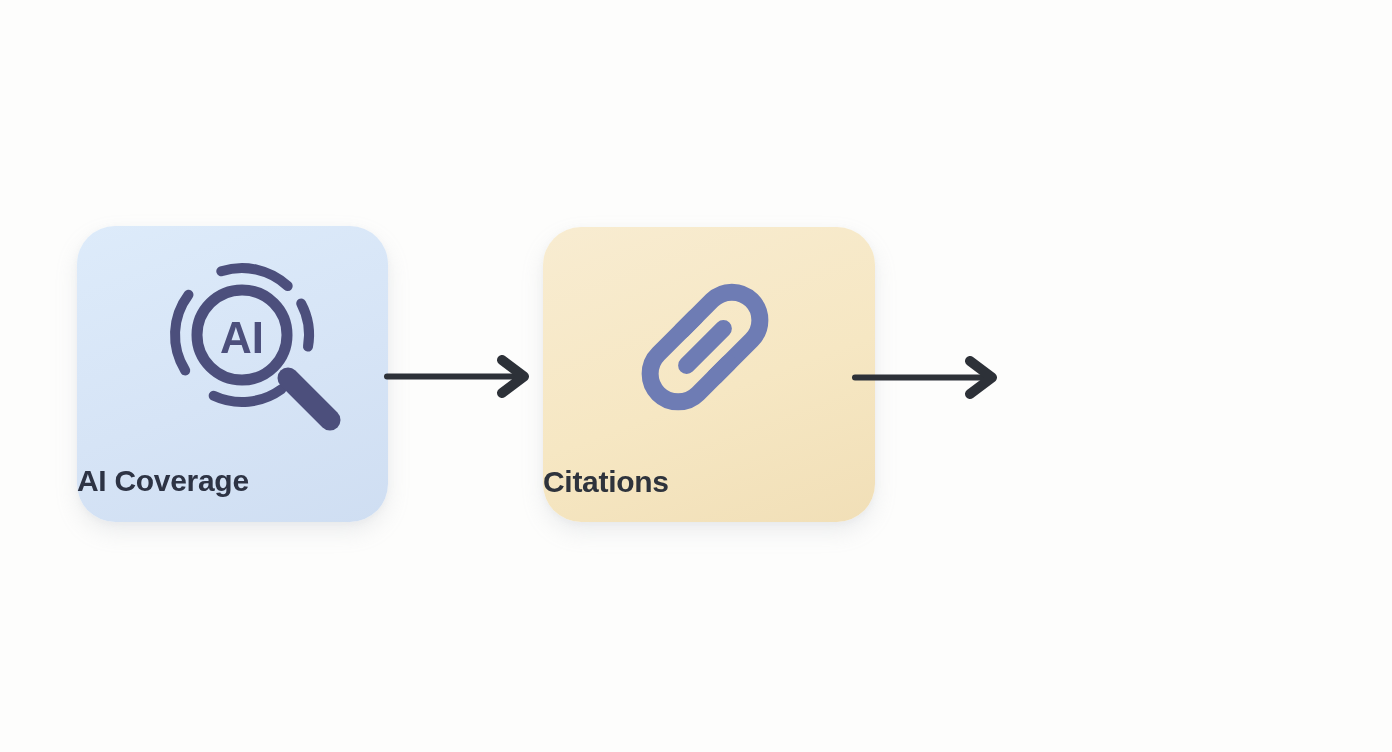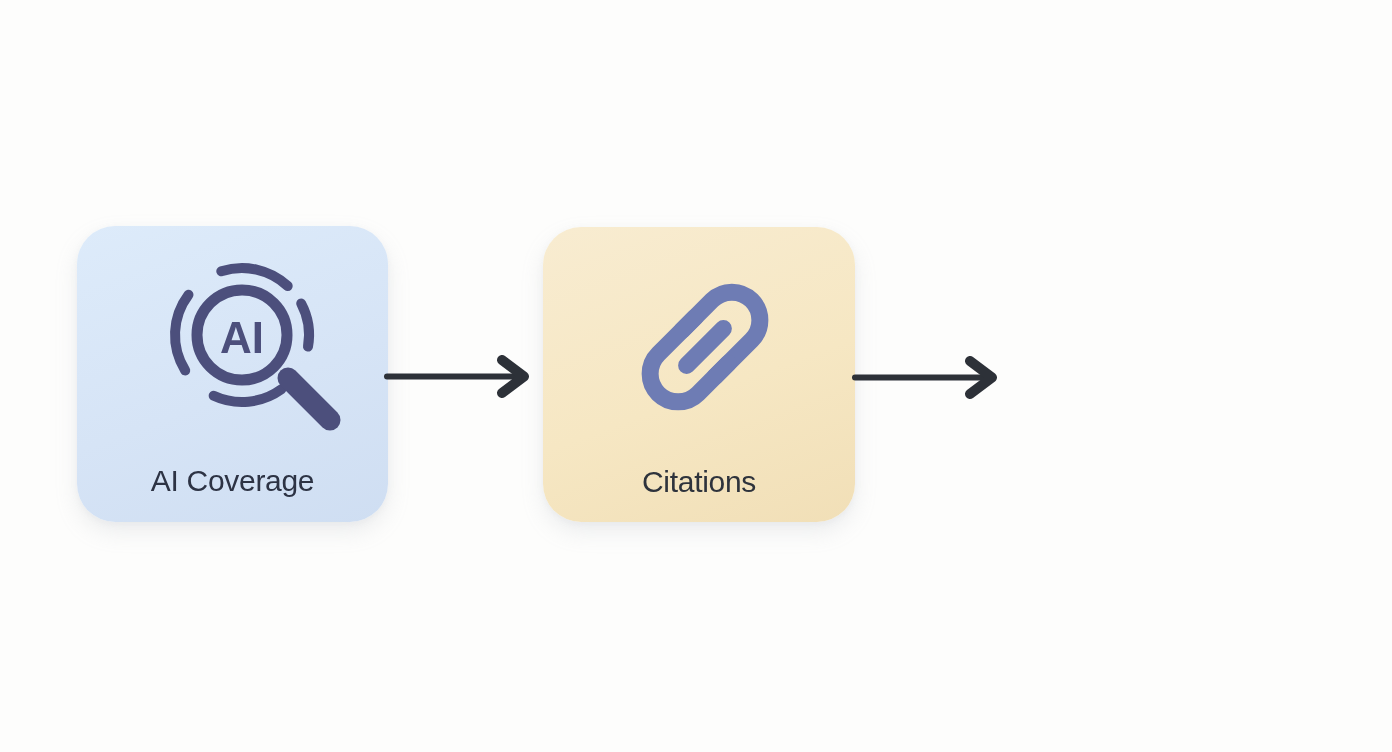--- a/index.html
+++ b/index.html
@@ -21,35 +21,35 @@
     border-radius: 38px;
     box-shadow: 0 10px 22px rgba(160,165,180,0.18), 0 2px 6px rgba(170,175,190,0.10);
   }
   .card-ai {
     left: 77px; top: 226px; width: 311px; height: 296px;
     background: linear-gradient(160deg, #ddebfa 0%, #d6e4f6 55%, #cfdef2 100%);
   }
   .card-citations {
     left: 543px; top: 227px; width: 312px; height: 295px;
     background: linear-gradient(160deg, #f8ecd1 0%, #f6e7c3 55%, #f1dfb7 100%);
+    padding-left: 20px;
   }
   .card-security {
     left: 1015px; top: 229px; width: 307px; height: 293px;
     background: linear-gradient(160deg, #f3efd5 0%, #f1ecca 55%, #ece7c1 100%);
   }
   .icon-wrap {
     position: absolute;
   }
   .card-label {
     position: absolute;
     left: 0; right: 0;
     top: 238px;
-    text-align: center;
     font-size: 30px;
-    font-weight: 400;
+    font-weight: 700;
     letter-spacing: -0.3px;
     color: #2d3344;
   }
   .card-citations .card-label { color: #2e333c; }
   .card-security .card-label { color: #2e3340; top: 236px; }
   .arrow {
     position: absolute;
     width: 150px;
     height: 44px;
   }

